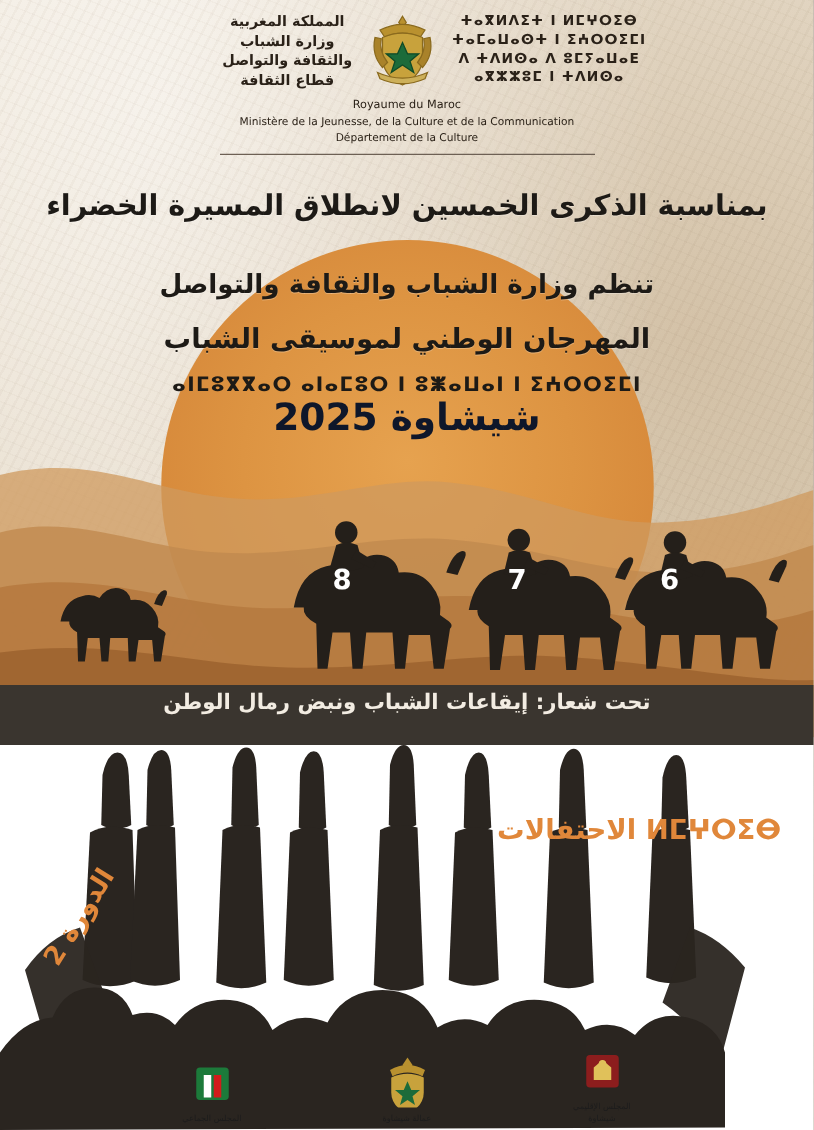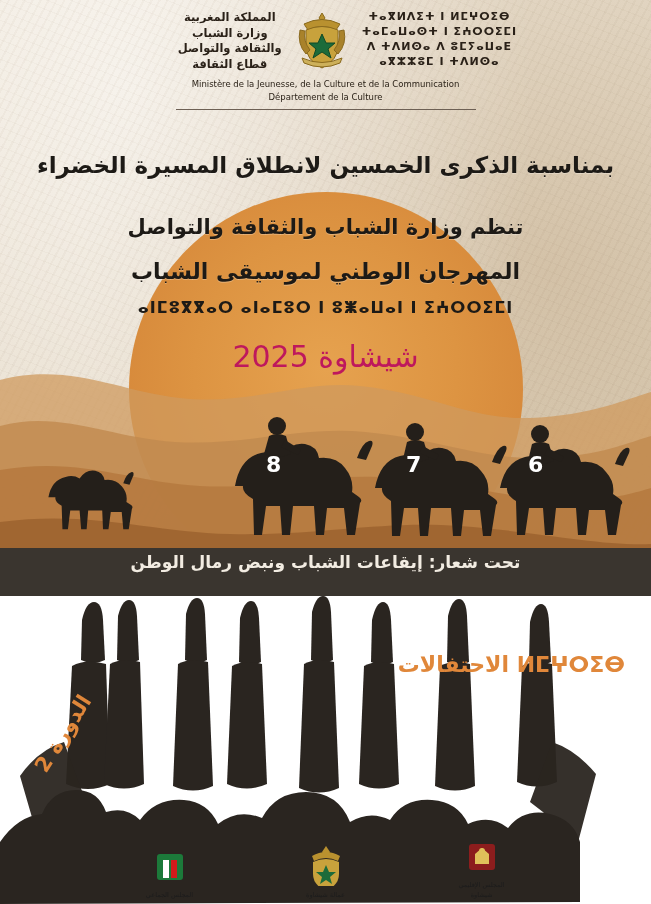--- a/index.html
+++ b/index.html
@@ -130,23 +130,22 @@
   .t-tif {
     direction: ltr;
     font-size: 16px;
     font-weight: bold;
     letter-spacing: 1px;
     margin-top: 14px;
     color: #1d1a16;
   }
   .t4 {
     font-size: 30px;
-    font-weight: normal;
-    margin-top: 22px;
-    color: #be185d;
+    font-weight: bold;
+    color: #0f172a;
   }
 
   
   .date-badge {
     position: absolute;
     left: 58px;
     top: 598px;
     width: 66px;
     text-align: center;
     color: #17140f;
@@ -293,20 +292,21 @@
       <div class="ministry-block">
         <div class="ministry-ar">المملكة المغربية</div>
         <div class="ministry-ar">وزارة الشباب</div>
         <div class="ministry-ar">والثقافة والتواصل</div>
         <div class="ministry-ar">قطاع الثقافة</div>
       </div>
 
     </div>
 
     <div class="header-fr">
+      <div class="l1">Royaume du Maroc</div>
       <div>Ministère de la Jeunesse, de la Culture et de la Communication</div>
       <div>Département de la Culture</div>
       <div class="hr-line"></div>
     </div>
   </div>
 
   <div class="titles">
     <div class="t-line t1">بمناسبة الذكرى الخمسين لانطلاق المسيرة الخضراء</div>
     <div class="t-line t2">تنظم وزارة الشباب والثقافة والتواصل</div>
     <div class="t-line t3">المهرجان الوطني لموسيقى الشباب</div>

